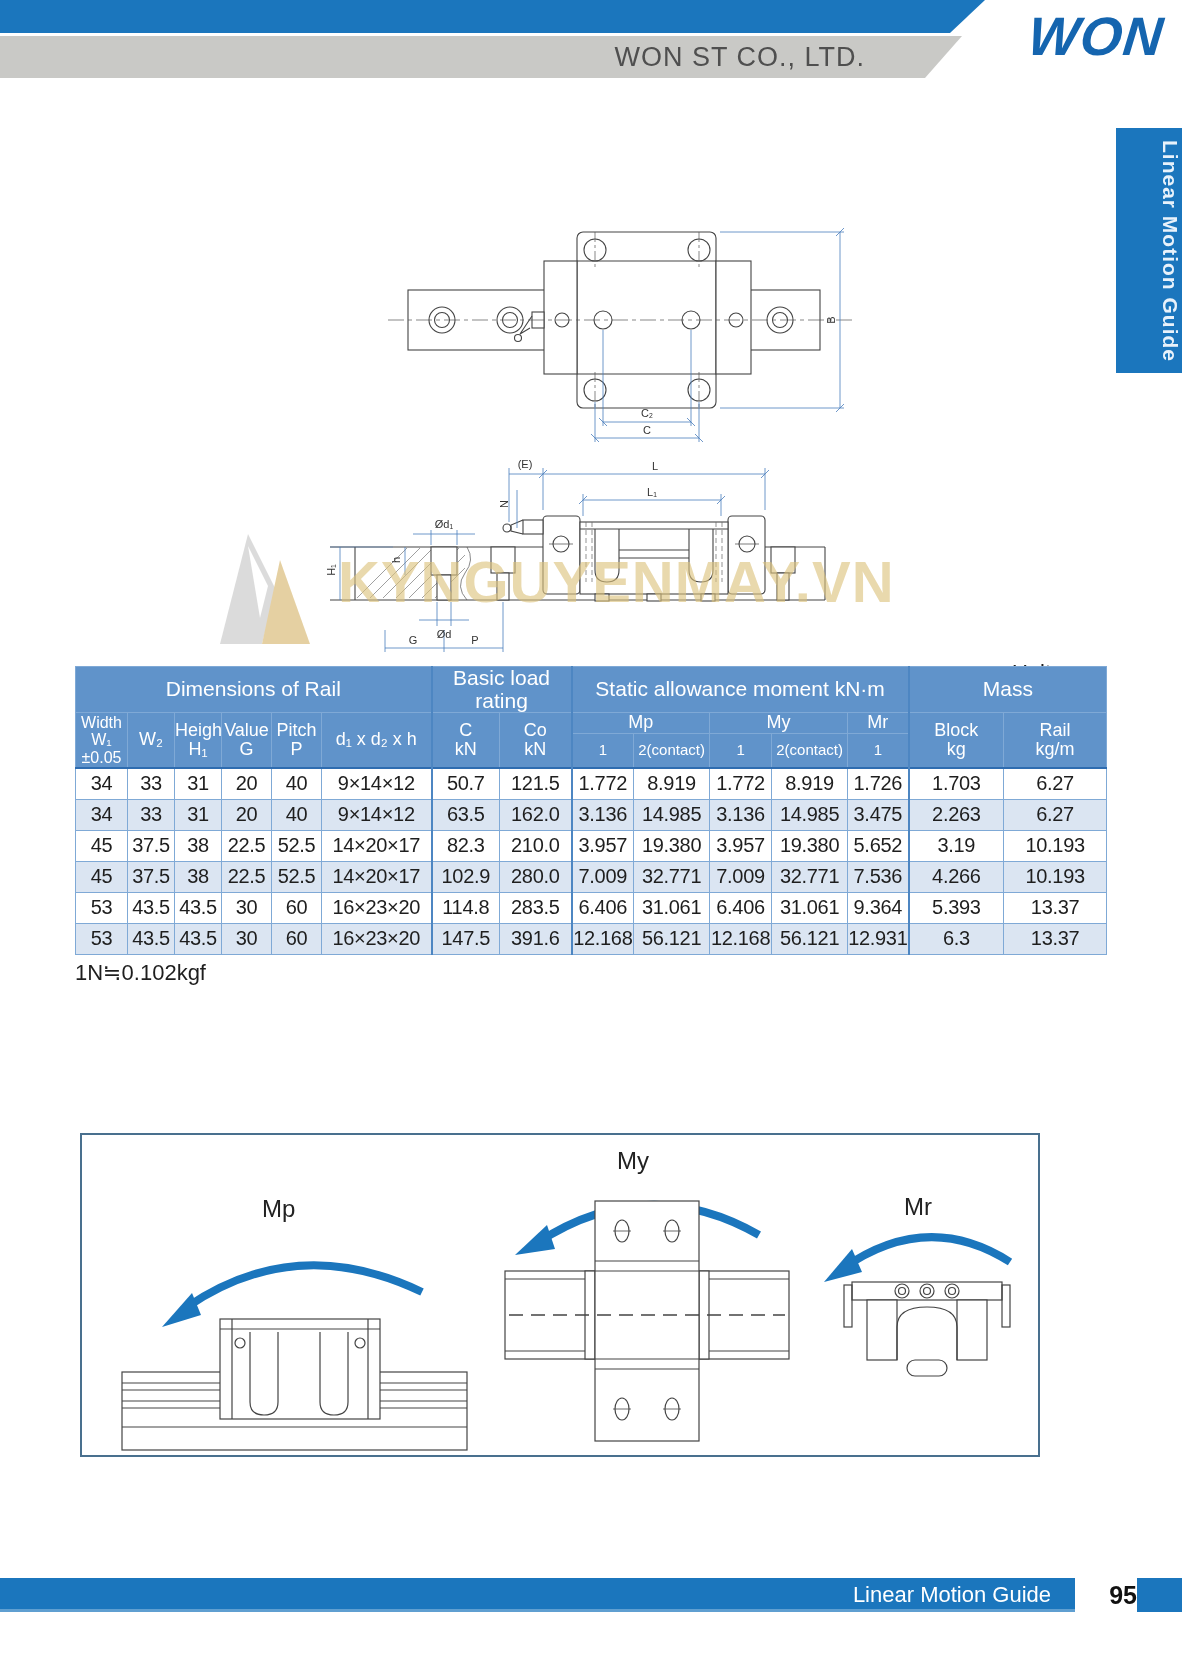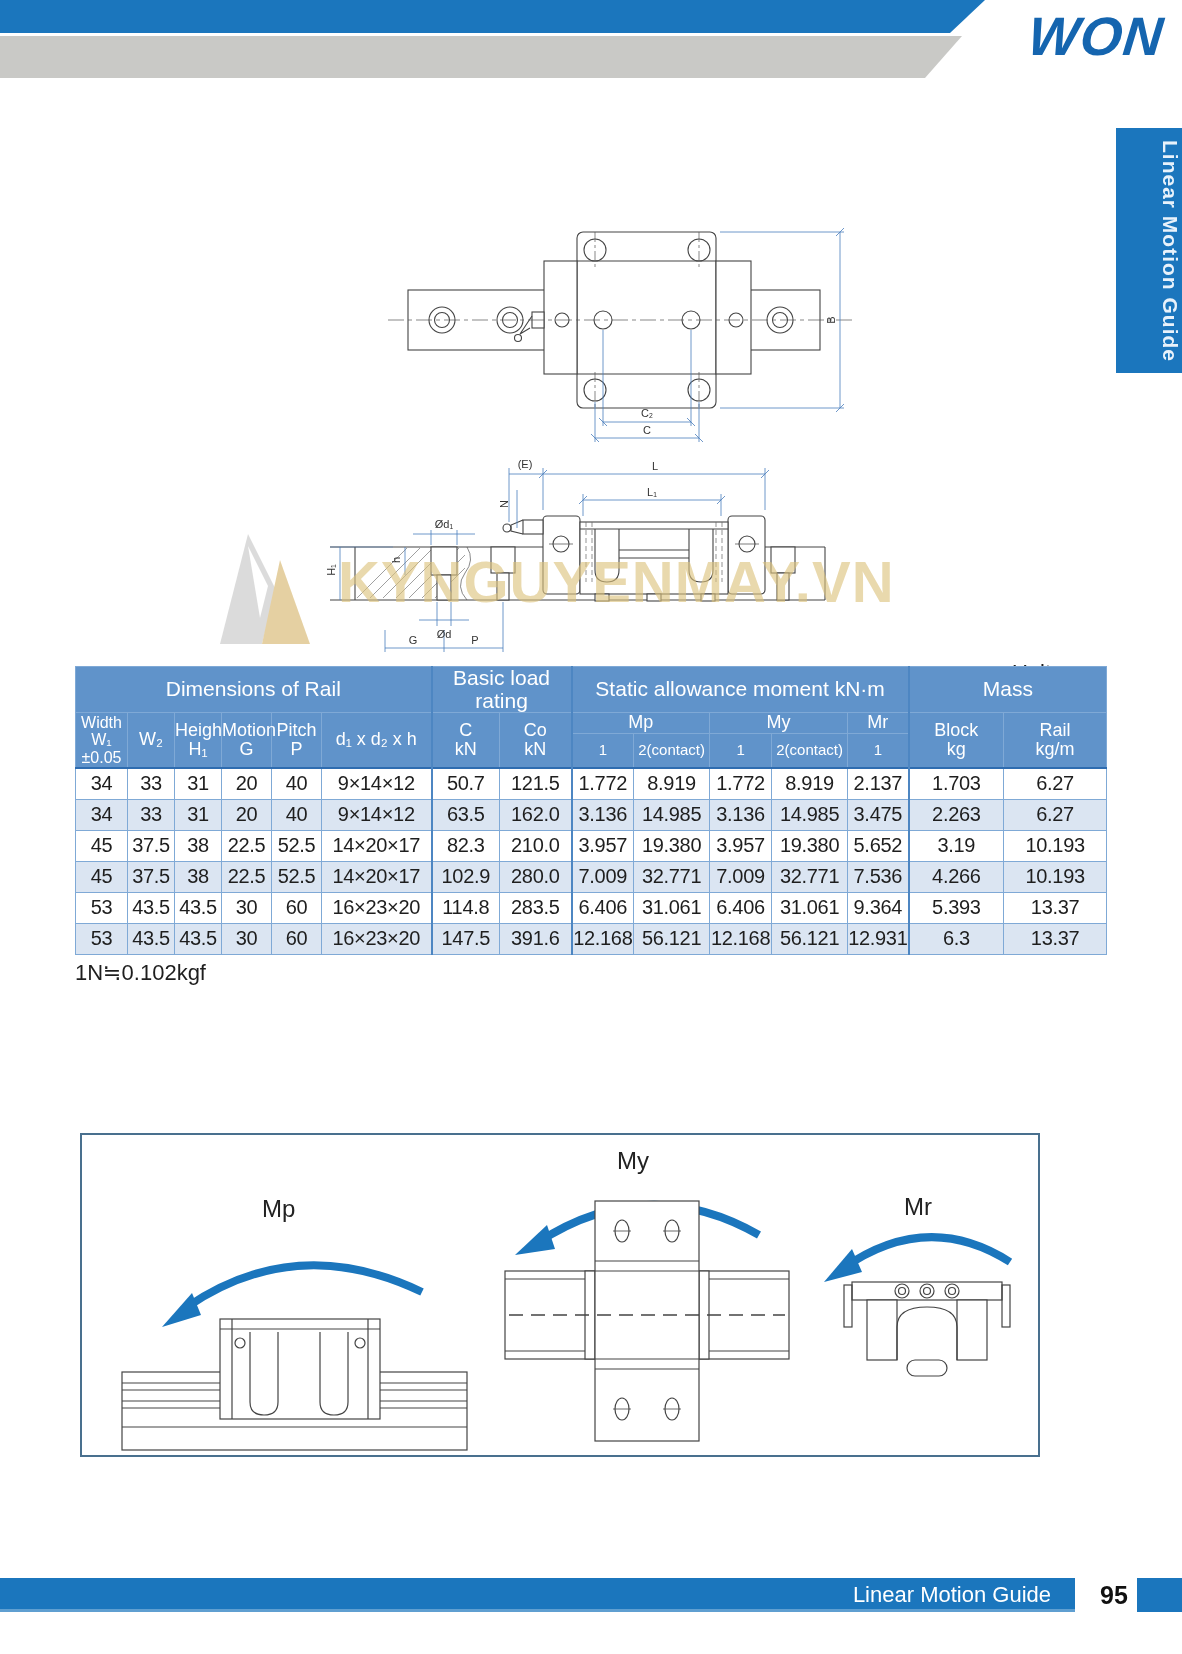--- a/index.html
+++ b/index.html
@@ -83,31 +83,32 @@
   .footer-bar{
     position:absolute;left:0;top:1578px;width:1075px;height:34px;background:#1b76bd;
     box-shadow:inset 0 -3px 0 rgba(255,255,255,.3);
   }
   .footer-bar span{
     position:absolute;right:24px;top:0;height:34px;line-height:34px;
     color:#fff;font-size:22px;
   }
   .page-num{
     position:absolute;left:1075px;top:1578px;width:62px;height:34px;line-height:34px;
-    text-align:center;font-size:25px;font-weight:bold;color:#111;padding-left:8px;
+    text-align:right;font-size:25px;font-weight:bold;color:#111;
   }
   .footer-bar-right{position:absolute;left:1137px;top:1578px;width:45px;height:34px;background:#1b76bd;}
 </style>
 </head>
 <body>
 
 <div class="page">
 
   <div class="band-blue"></div>
   <div class="band-gray"></div>
+  <div class="company-name">WON ST CO., LTD.</div>
   <div class="won-logo">WON</div>
   <div class="side-tab">
     <span>Linear Motion Guide</span>
   </div>
 
   <svg class="draw" style="left:380px;top:190px;" width="480" height="270" viewBox="0 0 480 270">
     <g stroke="#444" fill="none" stroke-width="1.1">
       <rect x="28" y="100" width="412" height="60"></rect>
 
       <circle cx="62" cy="130" r="13"></circle>
@@ -302,21 +303,21 @@
         <th colspan="5" class="gsep">Static allowance moment kN·m</th>
         <th colspan="2">Mass</th>
       </tr>
       <tr class="sub-row">
         <th rowspan="2" class="tiny" style="font-size:16px">Width
 W₁
 ±0.05</th>
         <th rowspan="2">W₂</th>
         <th rowspan="2">Heigh
 H₁</th>
-        <th rowspan="2">Motion
+        <th rowspan="2">Value
 G</th>
         <th rowspan="2">Pitch
 P</th>
         <th rowspan="2" class="gsep">d₁ x d₂ x h</th>
         <th rowspan="2">C
 kN</th>
         <th rowspan="2" class="gsep">Co
 kN</th>
         <th colspan="2">Mp</th>
         <th colspan="2">My</th>
@@ -341,21 +342,21 @@
           <td>31</td>
           <td>20</td>
           <td>40</td>
           <td>9×14×12</td>
           <td>50.7</td>
           <td>121.5</td>
           <td>1.772</td>
           <td>8.919</td>
           <td>1.772</td>
           <td>8.919</td>
-          <td>2.137</td>
+          <td>1.726</td>
           <td>1.703</td>
           <td>6.27</td>
         </tr>
         <tr>
           <td>34</td>
           <td>33</td>
           <td>31</td>
           <td>20</td>
           <td>40</td>
           <td>9×14×12</td>

